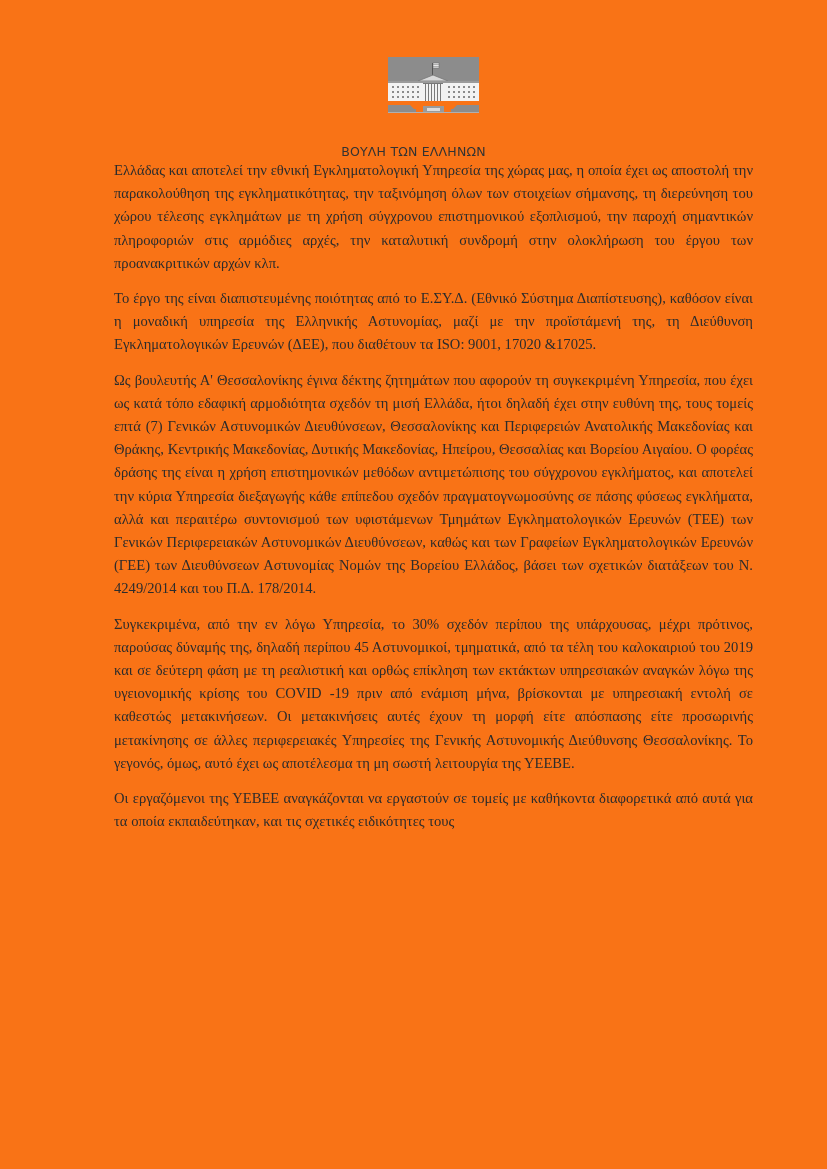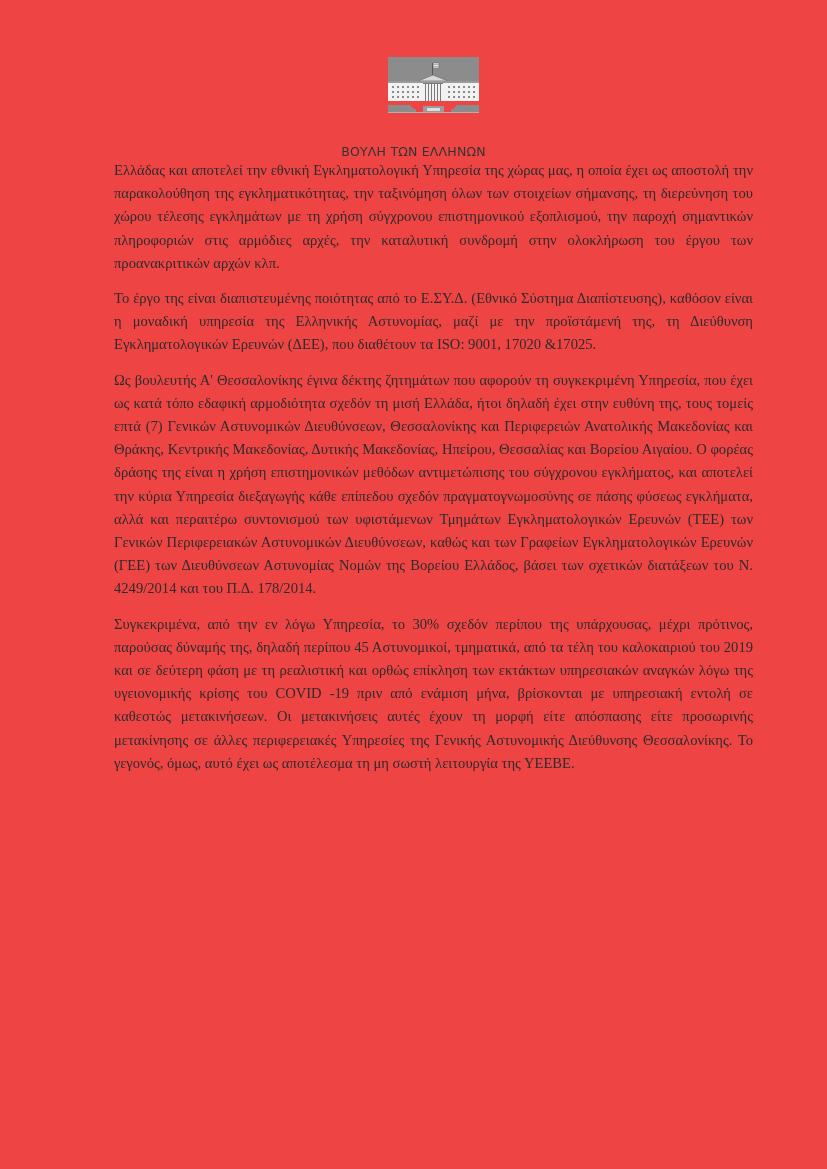--- a/index.html
+++ b/index.html
@@ -13,21 +13,21 @@
       position: relative;
       overflow: hidden;
       font-family: "DejaVu Sans", "Liberation Sans", sans-serif;
       color: #2a2a2a;
     }
     .page {
       position: absolute;
       left: 0; top: 0;
       width: 827px;
       height: 1169px;
-      background: #ef4444;
+      background: #f97316;
     }
     .logo {
       position: absolute;
       left: 388px;
       top: 57px;
       width: 91px;
       height: 62px;
     }
     .org-name {
       position: absolute;
@@ -137,15 +137,16 @@
     </svg>
   </div>
 
   <div class="org-name">ΒΟΥΛΗ ΤΩΝ ΕΛΛΗΝΩΝ</div>
 
   <div class="body-text">
     <p>Ελλάδας και αποτελεί την εθνική Εγκληματολογική Υπηρεσία της χώρας μας, η οποία έχει ως αποστολή την παρακολούθηση της εγκληματικότητας, την ταξινόμηση όλων των στοιχείων σήμανσης, τη διερεύνηση του χώρου τέλεσης εγκλημάτων με τη χρήση σύγχρονου επιστημονικού εξοπλισμού, την παροχή σημαντικών πληροφοριών στις αρμόδιες αρχές, την καταλυτική συνδρομή στην ολοκλήρωση του έργου των προανακριτικών αρχών κλπ.</p>
     <p>Το έργο της είναι διαπιστευμένης ποιότητας από το Ε.ΣΥ.Δ. (Εθνικό Σύστημα Διαπίστευσης), καθόσον είναι η μοναδική υπηρεσία της Ελληνικής Αστυνομίας, μαζί με την προϊστάμενή της, τη Διεύθυνση Εγκληματολογικών Ερευνών (ΔΕΕ), που διαθέτουν τα ISO: 9001, 17020 &amp;17025.</p>
     <p>Ως βουλευτής Α' Θεσσαλονίκης έγινα δέκτης ζητημάτων που αφορούν τη συγκεκριμένη Υπηρεσία, που έχει ως κατά τόπο εδαφική αρμοδιότητα σχεδόν τη μισή Ελλάδα, ήτοι δηλαδή έχει στην ευθύνη της, τους τομείς επτά (7) Γενικών Αστυνομικών Διευθύνσεων, Θεσσαλονίκης και Περιφερειών Ανατολικής Μακεδονίας και Θράκης, Κεντρικής Μακεδονίας, Δυτικής Μακεδονίας, Ηπείρου, Θεσσαλίας και Βορείου Αιγαίου. Ο φορέας δράσης της είναι η χρήση επιστημονικών μεθόδων αντιμετώπισης του σύγχρονου εγκλήματος, και αποτελεί την κύρια Υπηρεσία διεξαγωγής κάθε επίπεδου σχεδόν πραγματογνωμοσύνης σε πάσης φύσεως εγκλήματα, αλλά και περαιτέρω συντονισμού των υφιστάμενων Τμημάτων Εγκληματολογικών Ερευνών (ΤΕΕ) των Γενικών Περιφερειακών Αστυνομικών Διευθύνσεων, καθώς και των Γραφείων Εγκληματολογικών Ερευνών (ΓΕΕ) των Διευθύνσεων Αστυνομίας Νομών της Βορείου Ελλάδος, βάσει των σχετικών διατάξεων του Ν. 4249/2014 και του Π.Δ. 178/2014.</p>
     <p>Συγκεκριμένα, από την εν λόγω Υπηρεσία, το 30% σχεδόν περίπου της υπάρχουσας, μέχρι πρότινος, παρούσας δύναμής της, δηλαδή περίπου 45 Αστυνομικοί, τμηματικά, από τα τέλη του καλοκαιριού του 2019 και σε δεύτερη φάση με τη ρεαλιστική και ορθώς επίκληση των εκτάκτων υπηρεσιακών αναγκών λόγω της υγειονομικής κρίσης του COVID -19 πριν από ενάμιση μήνα, βρίσκονται με υπηρεσιακή εντολή σε καθεστώς μετακινήσεων. Οι μετακινήσεις αυτές έχουν τη μορφή είτε απόσπασης είτε προσωρινής μετακίνησης σε άλλες περιφερειακές Υπηρεσίες της Γενικής Αστυνομικής Διεύθυνσης Θεσσαλονίκης. Το γεγονός, όμως, αυτό έχει ως αποτέλεσμα τη μη σωστή λειτουργία της ΥΕΕΒΕ.</p>
+    <p class="last">Οι εργαζόμενοι της ΥΕΒΕΕ αναγκάζονται να εργαστούν σε τομείς με καθήκοντα διαφορετικά από αυτά για τα οποία εκπαιδεύτηκαν, και τις σχετικές ειδικότητες τους</p>
   </div>
 
 </div>
 
 </body></html>

